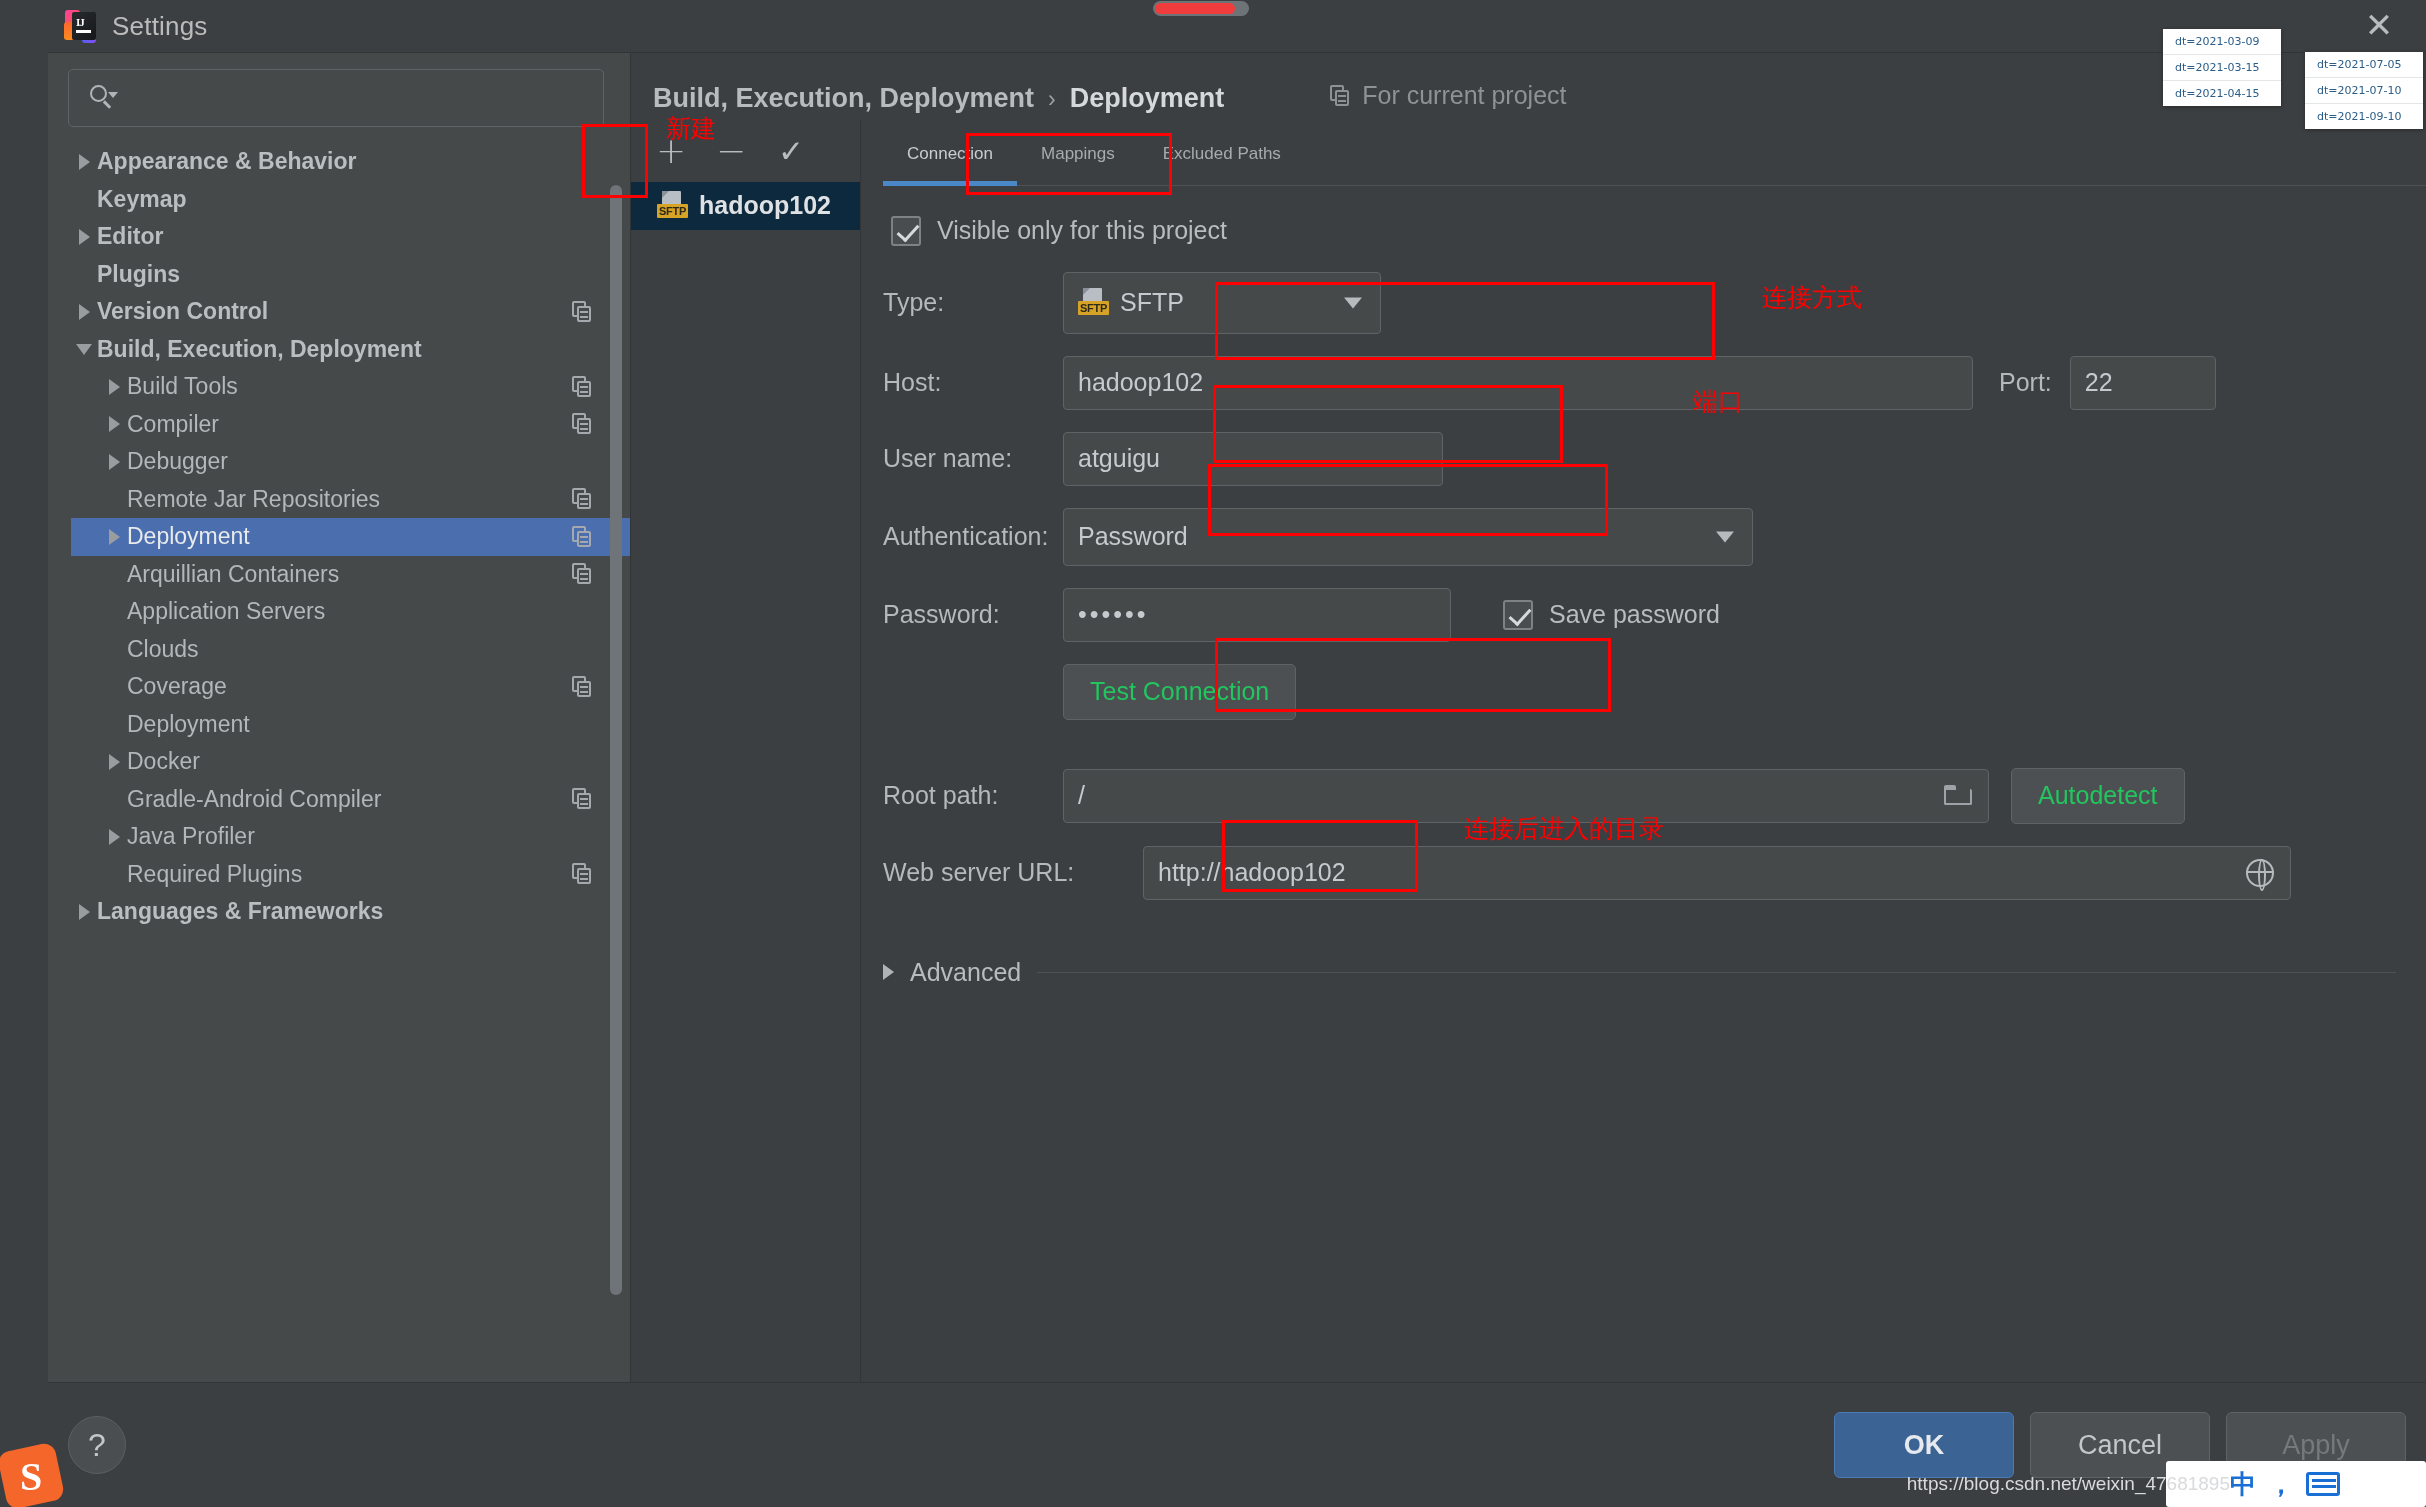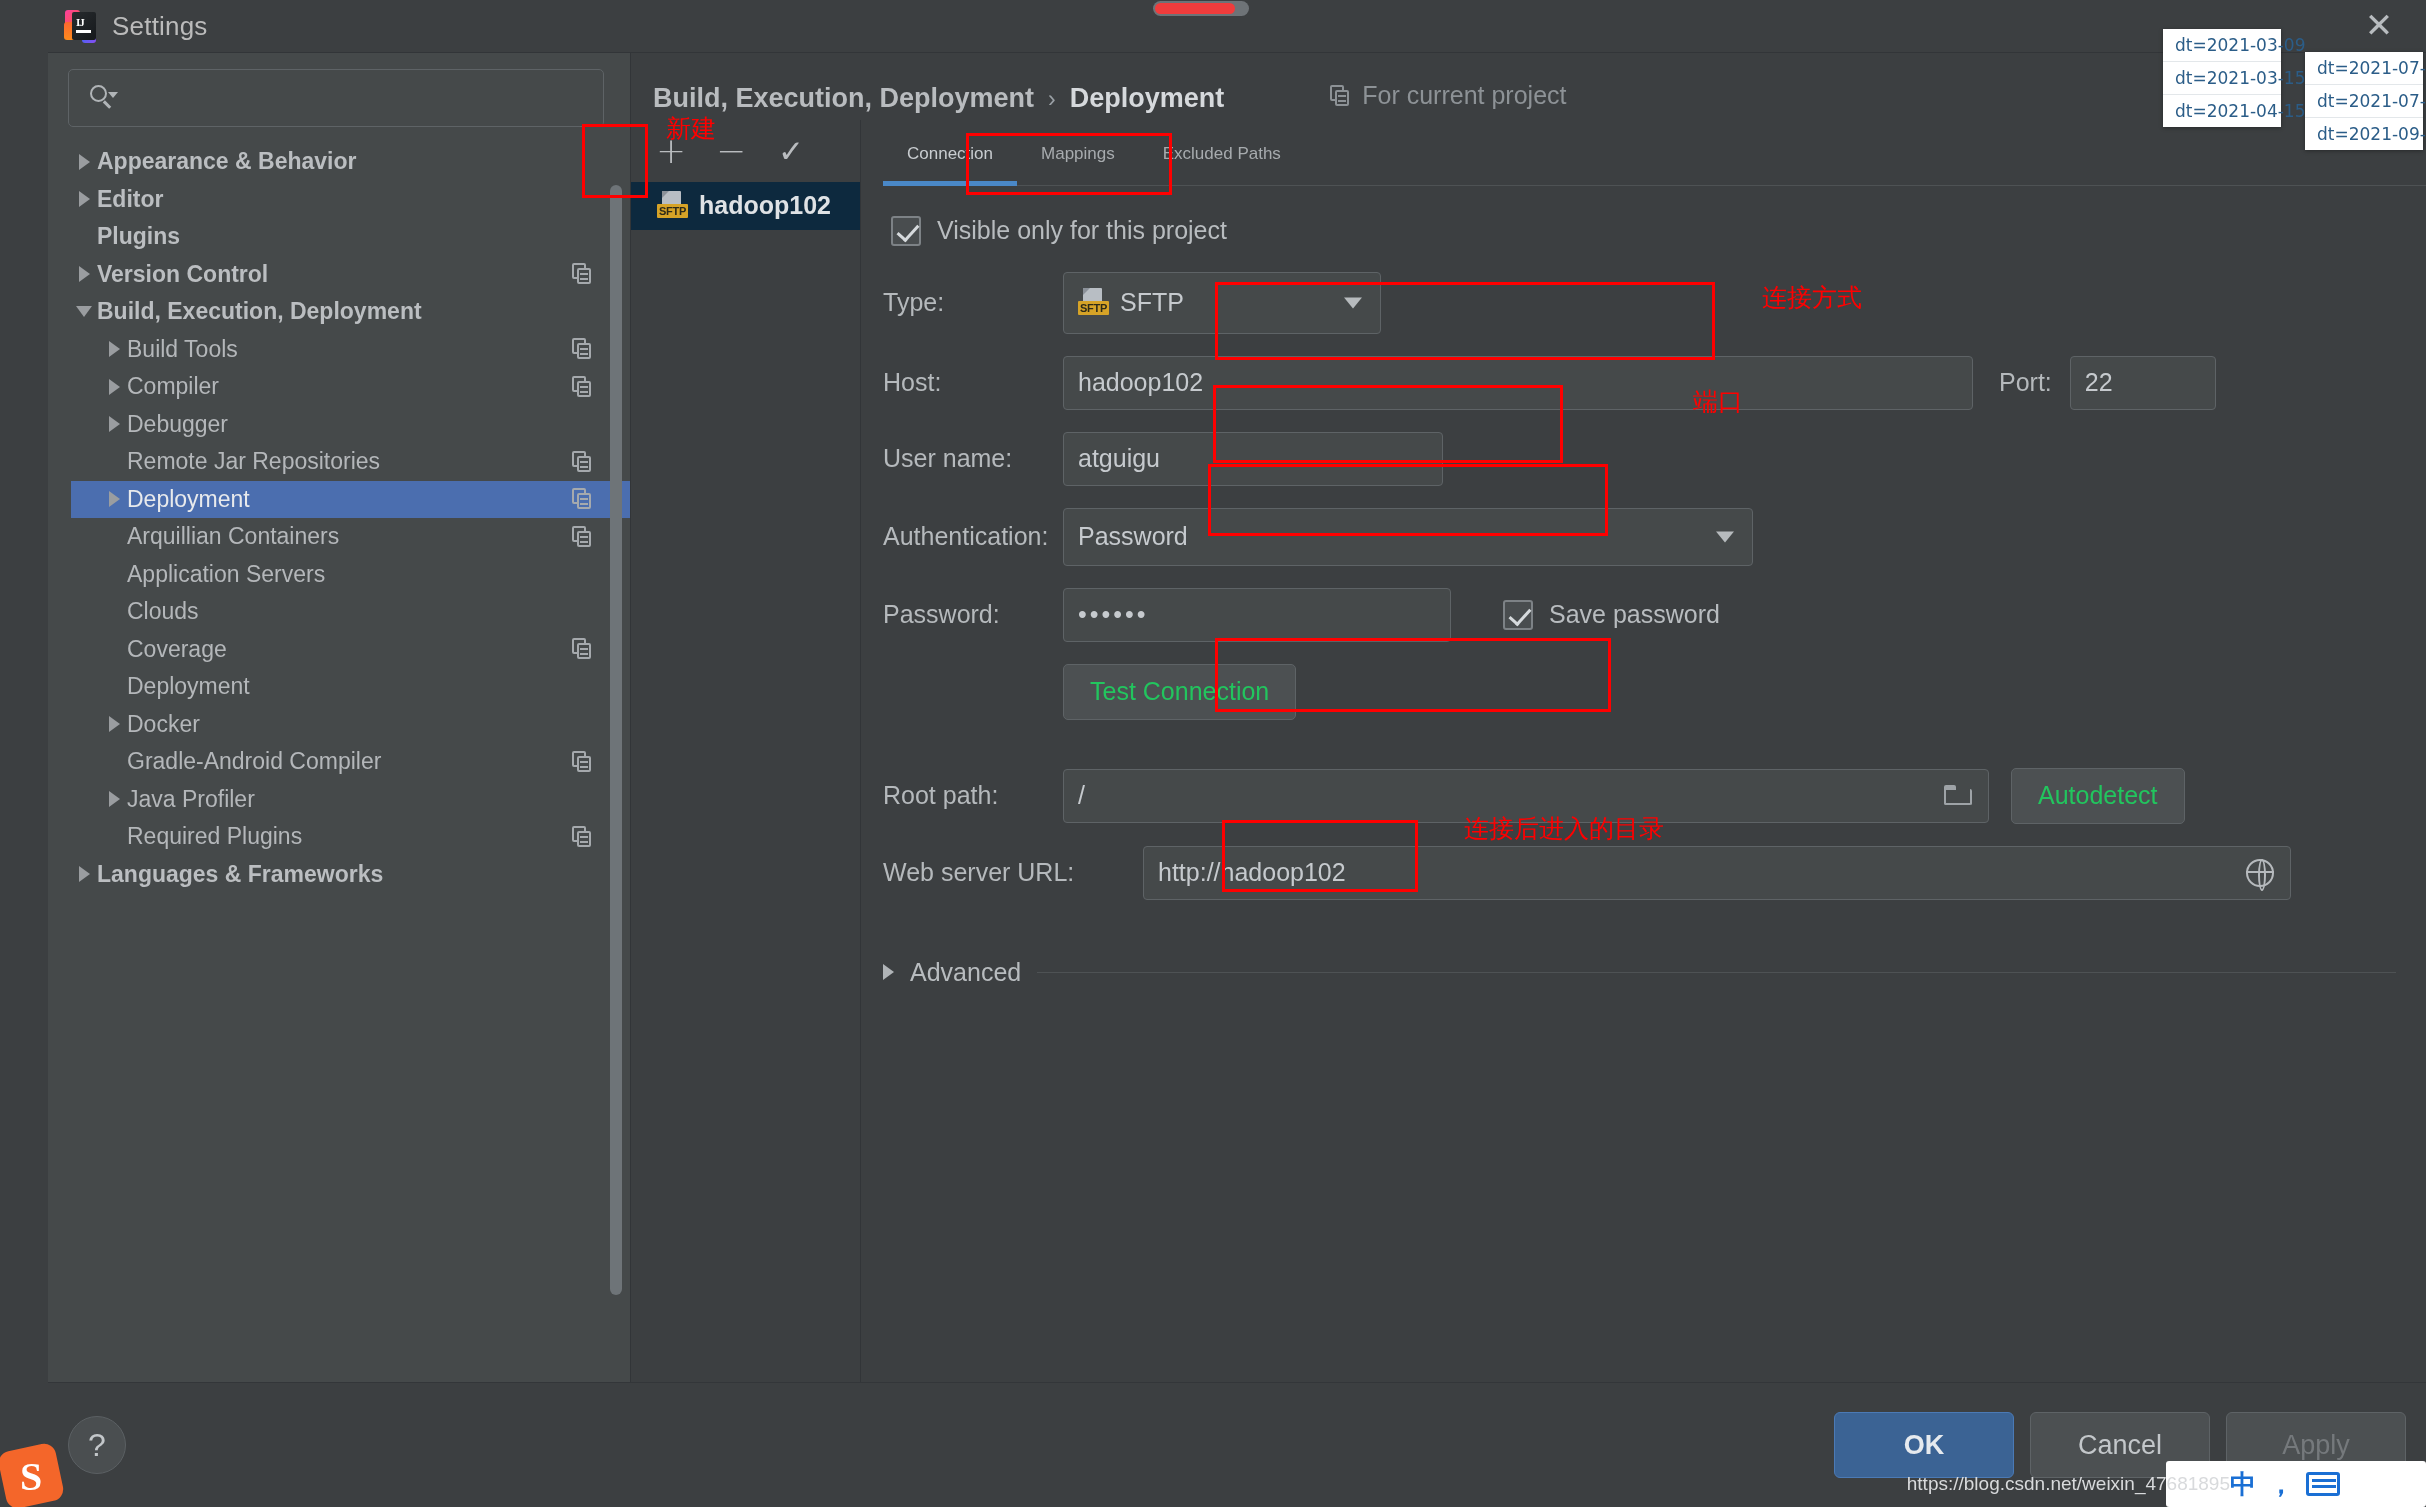--- a/index.html
+++ b/index.html
@@ -401,21 +401,21 @@
     z-index: 41; pointer-events: none;
     font-family: "Liberation Sans", sans-serif;
   }
 
   
   .dtbox {
     position: absolute; background: #ffffff; z-index: 60;
     box-shadow: 0 1px 4px rgba(0,0,0,.35);
   }
   .dtrow {
-    font-size: 17px; color: #2b5d88;
+    font-size: 11px; color: #2b5d88;
     padding: 6px 12px; border-bottom: 1px solid #e3e7ea;
     white-space: nowrap;
     font-family: "DejaVu Sans", sans-serif;
   }
   .dtrow:last-child { border-bottom: none; }
   .wm-url {
     position: absolute; right: 196px; bottom: 12px;
     color: #d8dadc; font-size: 19px; white-space: nowrap;
     z-index: 69;
     font-family: "Liberation Sans", sans-serif;
@@ -483,20 +483,24 @@
         </div>
       </div>
       <div class="treewrap" id="tree">
           <div class="trow top">
             <span class="arrow">
               <i></i>
             </span>
             <span class="lbl">Appearance &amp; Behavior</span>
           </div>
           <div class="trow top">
+            <span class="noarrow"></span>
+            <span class="lbl">Keymap</span>
+          </div>
+          <div class="trow top">
             <span class="arrow">
               <i></i>
             </span>
             <span class="lbl">Editor</span>
           </div>
           <div class="trow top">
             <span class="noarrow"></span>
             <span class="lbl">Plugins</span>
           </div>
           <div class="trow top">

